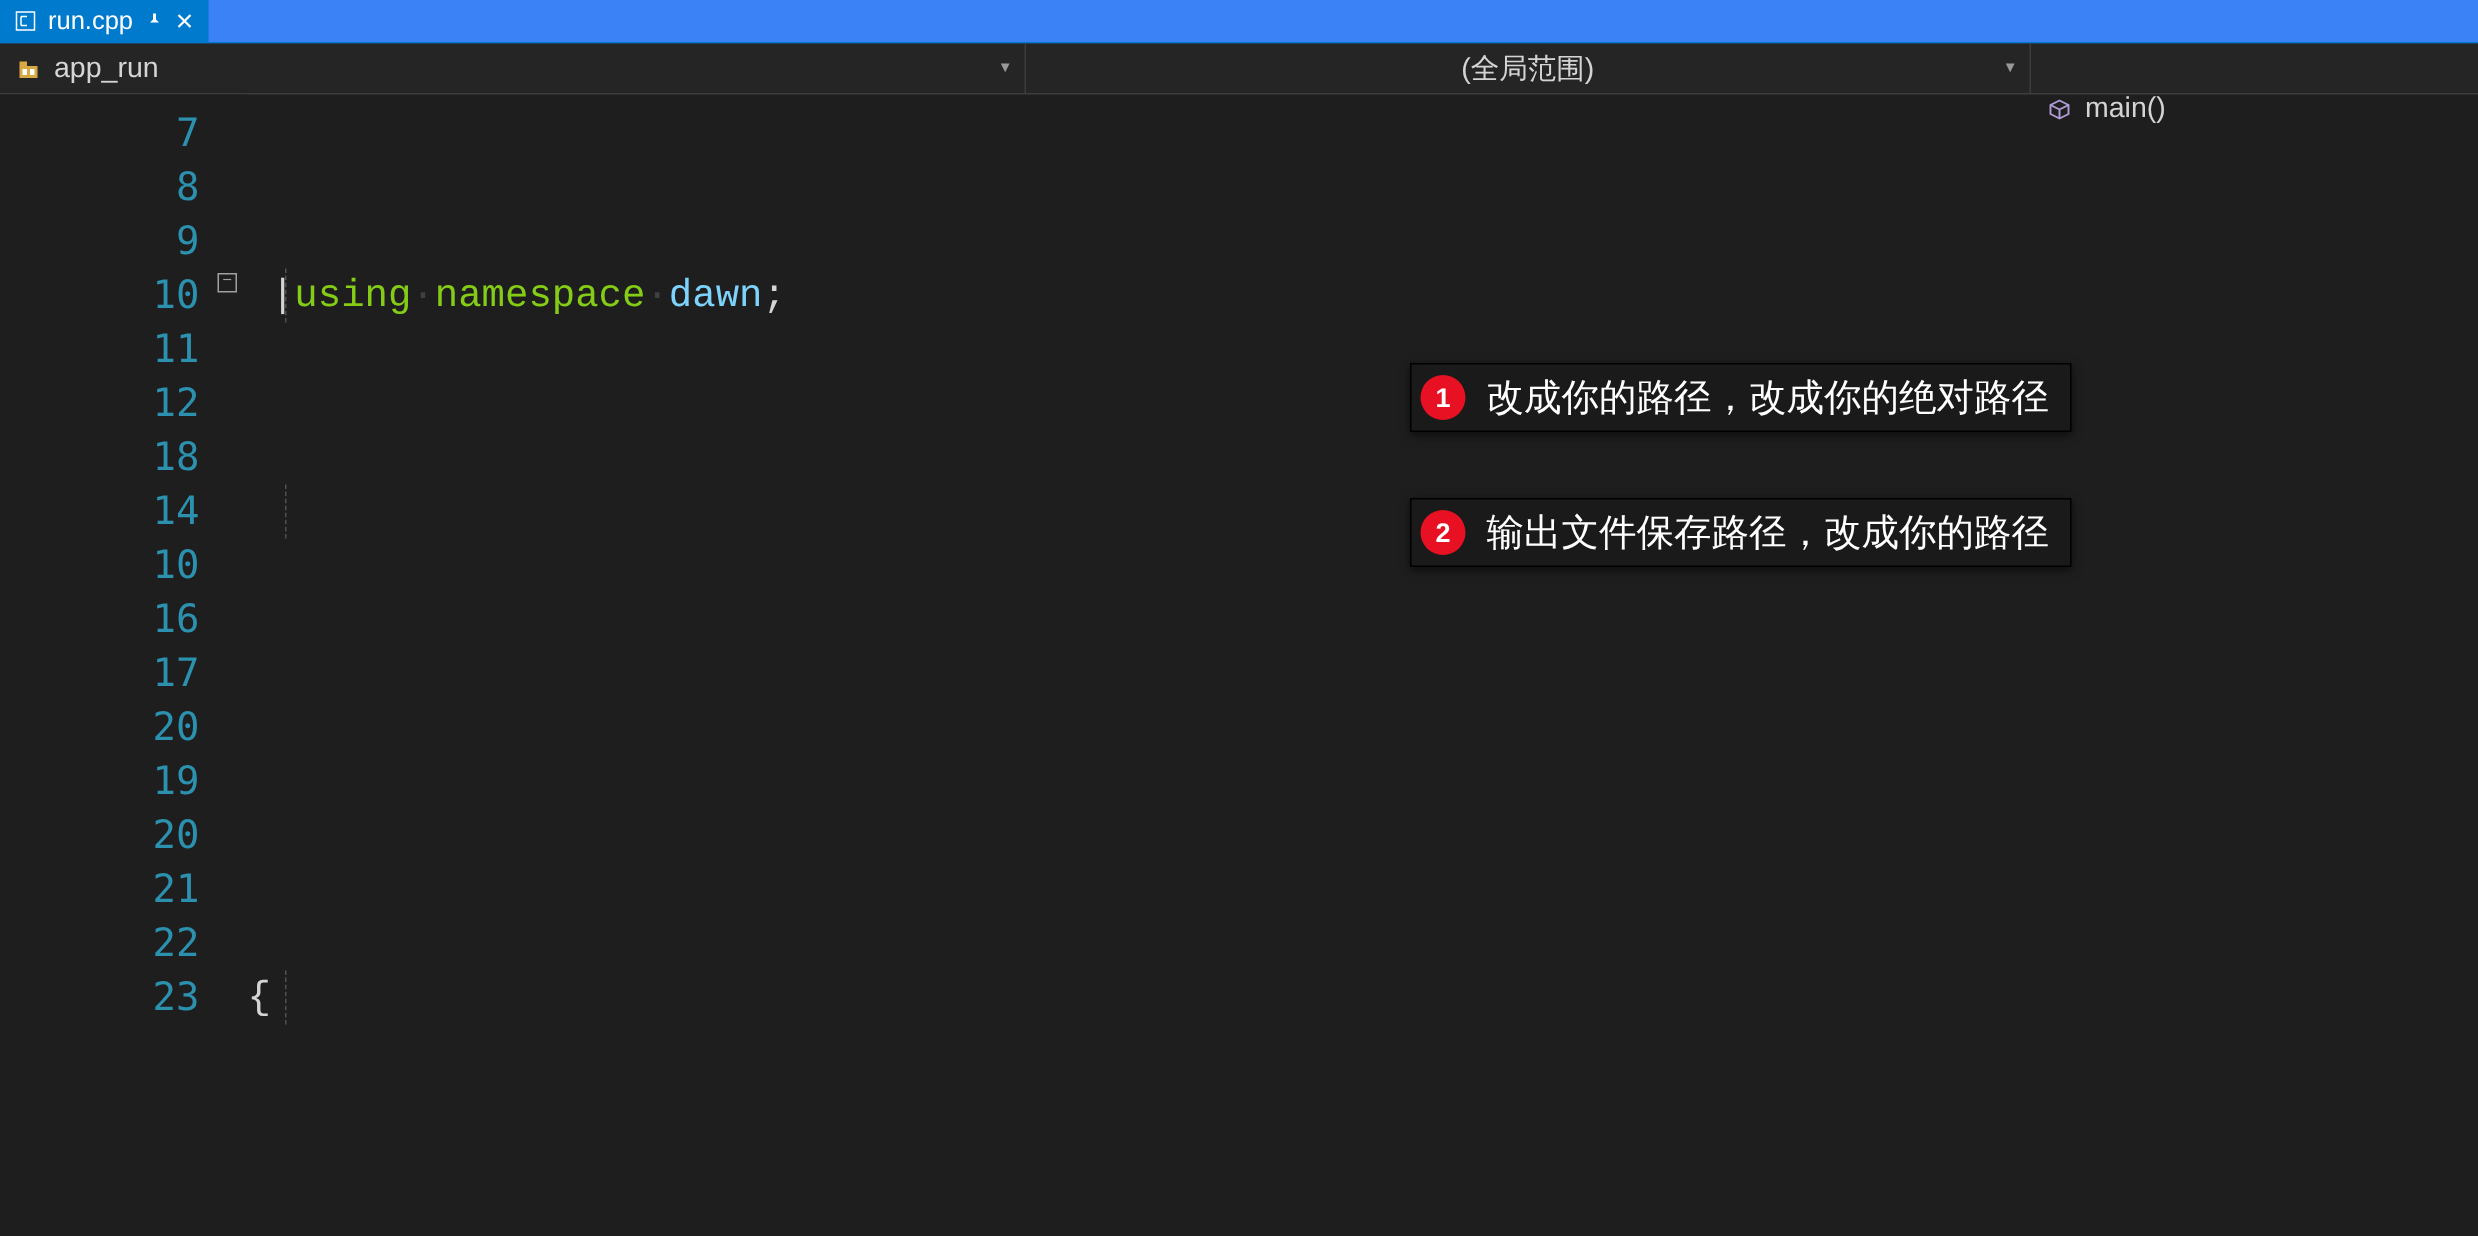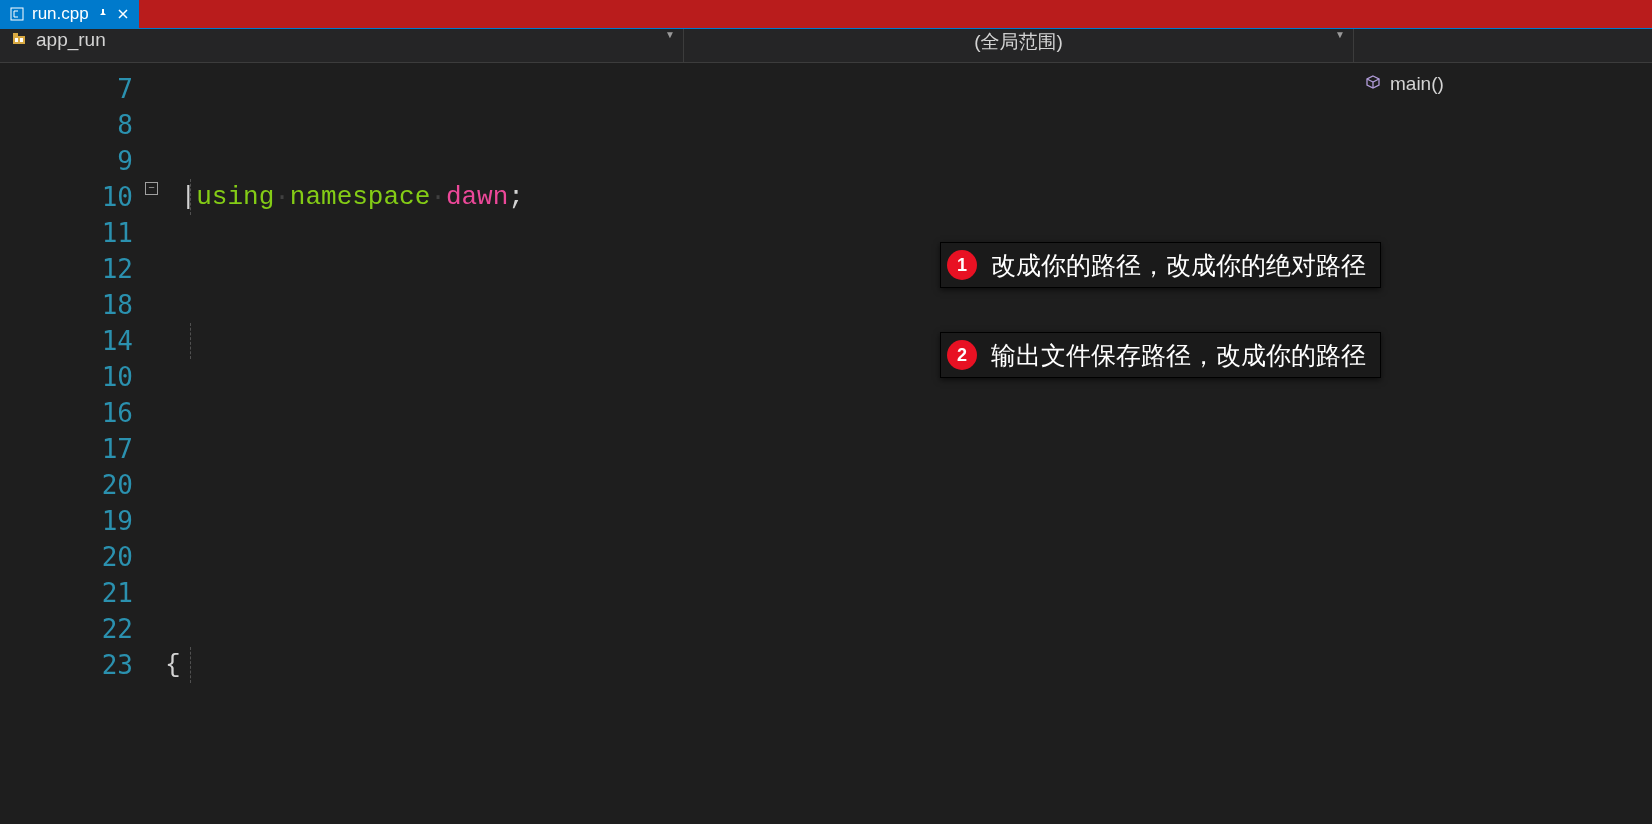--- a/index.html
+++ b/index.html
@@ -1,38 +1,38 @@
 <!DOCTYPE html>
 <html><head>
 <meta charset="utf-8">
 <style>
   * { margin: 0; padding: 0; box-sizing: border-box; }
   html, body { width: 1652px; height: 824px; background: #1e1e1e; font-family: Consolas, 'Courier New', monospace; color: #d4d4d4; overflow: hidden; }
-  .tab-bar { height: 29px; background: #b91c1c; display: flex; align-items: stretch; border-bottom: 1px solid #007acc; }
+  .tab-bar { height: 29px; background: #3b82f6; display: flex; align-items: stretch; border-bottom: 1px solid #007acc; }
   .tab { display: flex; align-items: center; gap: 8px; padding: 0 10px; background: #007acc; color: #fff; font-size: 17px; font-family: 'Segoe UI', sans-serif; }
   .tab .pin, .tab .close { color: #fff; cursor: pointer; font-size: 14px; display:inline-flex; align-items:center; }
   .nav-bar { height: 34px; background: #252526; display: flex; align-items: stretch; border-bottom: 1px solid #3c3c3c; }
-  .nav-segment { display: flex; align-items: flex-start; gap: 8px; padding: 0 10px; border-right: 1px solid #3c3c3c; font-family: 'Segoe UI', sans-serif; font-size: 19px; color: #d4d4d4; }
+  .nav-segment { display: flex; align-items: center; gap: 8px; padding: 0 10px; border-right: 1px solid #3c3c3c; font-family: 'Segoe UI', sans-serif; font-size: 19px; color: #d4d4d4; }
   .nav-segment.proj { width: 684px; justify-content: flex-start; position: relative; }
   .nav-segment.scope { width: 670px; justify-content: center; position: relative; }
   .nav-segment.func { flex: 1; justify-content: flex-start; margin-top: 44px; }
   .nav-segment .dd { position: absolute; right: 8px; color: #999; font-size: 10px; }
   .nav-icon { width: 18px; height: 18px; display: inline-flex; align-items: center; justify-content: center; color: #d8a942; }
   .nav-icon.box { color: #b19cd9; }
   .editor { position: relative; display: flex; height: calc(824px - 29px - 34px); width: 100%; }
   .gutter { width: 145px; background: #1e1e1e; text-align: right; padding-right: 12px; font-size: 26px; line-height: 36px; color: #2b91af; font-family: Consolas, monospace; padding-top: 8px; }
   .gutter div { height: 36px; }
   .fold-col { width: 20px; background: #1e1e1e; padding-top: 8px; position: relative; }
   .fold-box { position: absolute; left: 0px; width: 13px; height: 13px; border: 1px solid #a0a0a0; color: #a0a0a0; font-size: 11px; text-align: center; line-height: 11px; cursor: pointer; }
   .code { flex: 1; font-size: 26px; line-height: 36px; padding-top: 8px; position: relative; white-space: pre; }
   .code-line { height: 36px; position: relative; }
   .guide { display: inline-block; width: 0; border-left: 1px dashed #505050; height: 36px; vertical-align: top; position: absolute; }
   .g1 { left: 25px; }
   .c-kw { color: #84cc16; }
-  .c-ident { color: #ec4899; margin-top: 32px; }
+  .c-ident { color: #7dd3fc; margin-top: 32px; }
   .c-ws { color: #404040; }
   .c-func { color: #dcdcaa; }
   .c-pun { color: #d4d4d4; }
   .annotation { position: absolute; display: flex; align-items: center; background: #1a1a1a; border: 1px solid #000; padding: 4px 14px 4px 6px; font-family: 'Microsoft YaHei', sans-serif; font-size: 25px; color: #fff; gap: 14px; box-shadow: 0 2px 6px rgba(0,0,0,0.6); }
   .anno-badge { width: 30px; height: 30px; border-radius: 50%; background: #e81123; color: #fff; display: inline-flex; align-items: center; justify-content: center; font-size: 18px; font-weight: bold; flex-shrink:0; }
   .anno1 { left: 775px; top: 179px; }
   .anno2 { left: 775px; top: 269px; }
   svg { display: block; }
 </style>
 </head>

